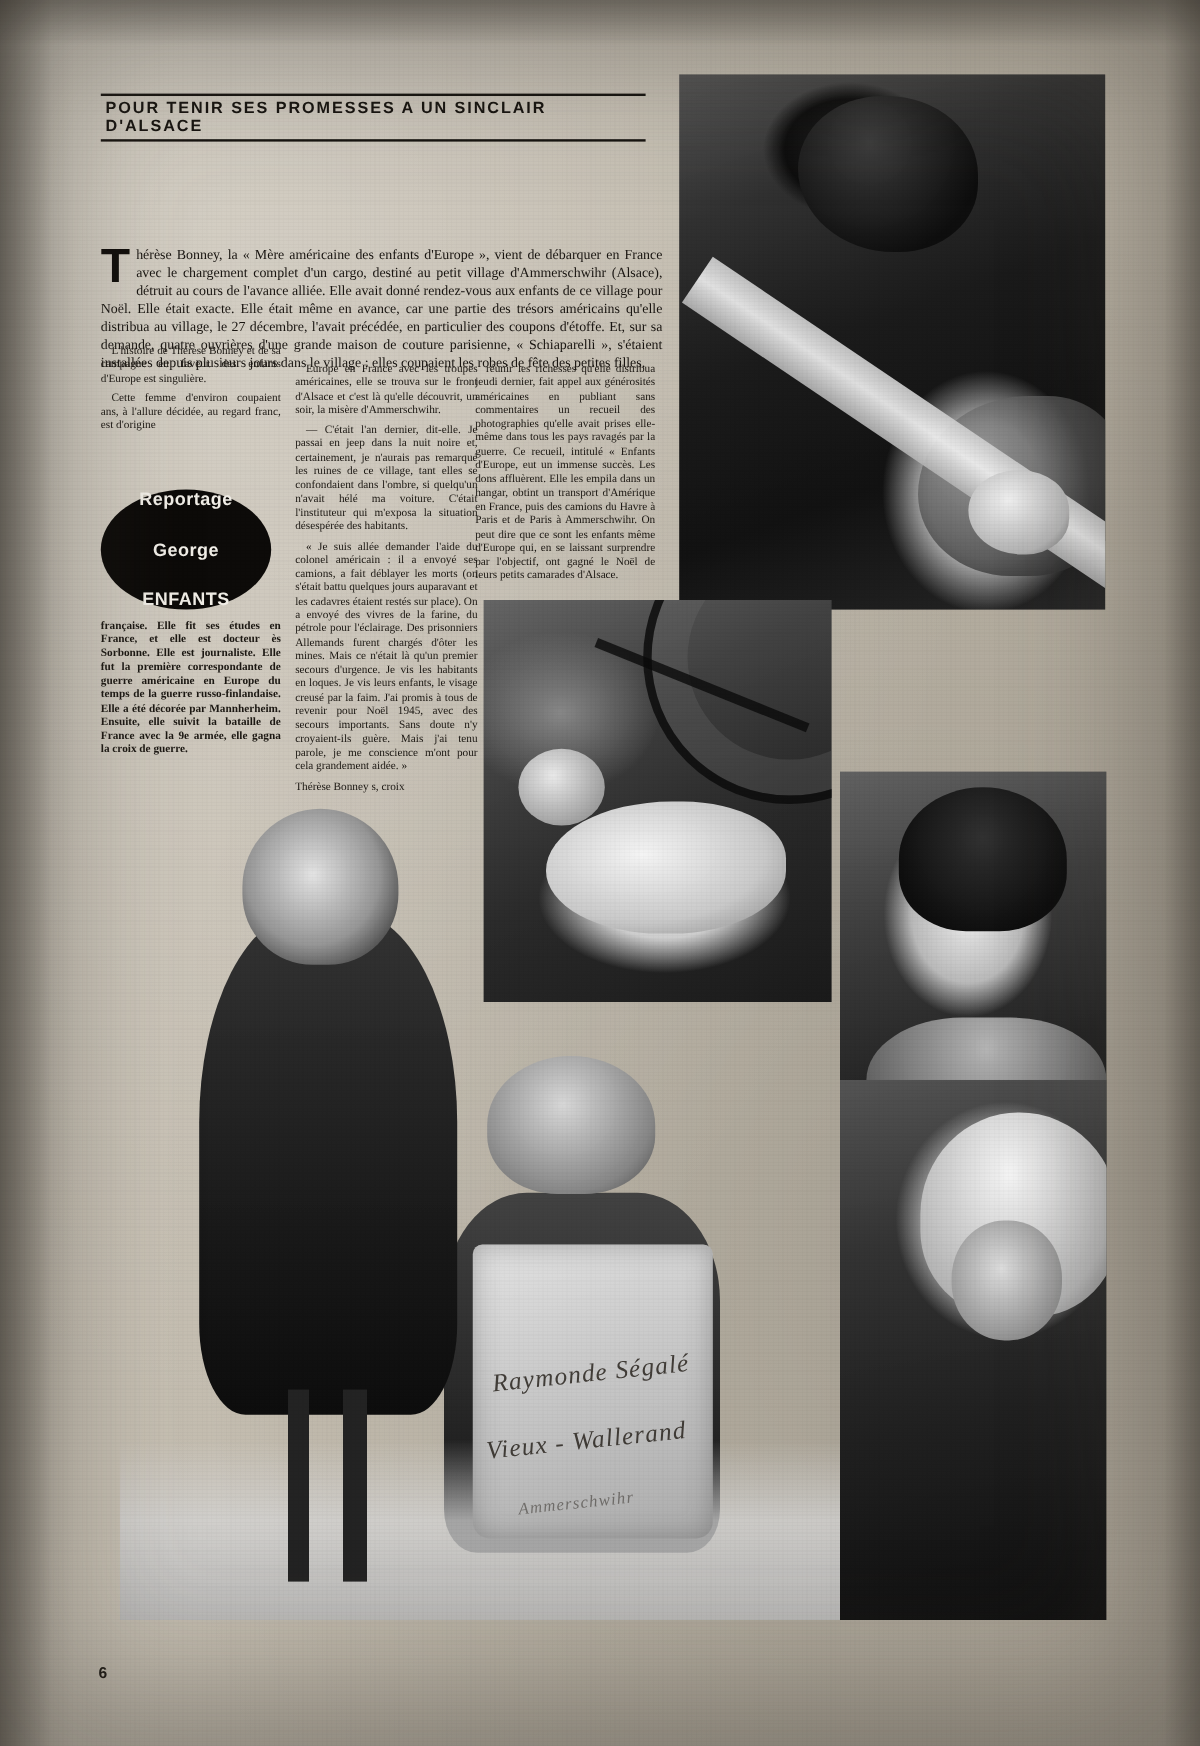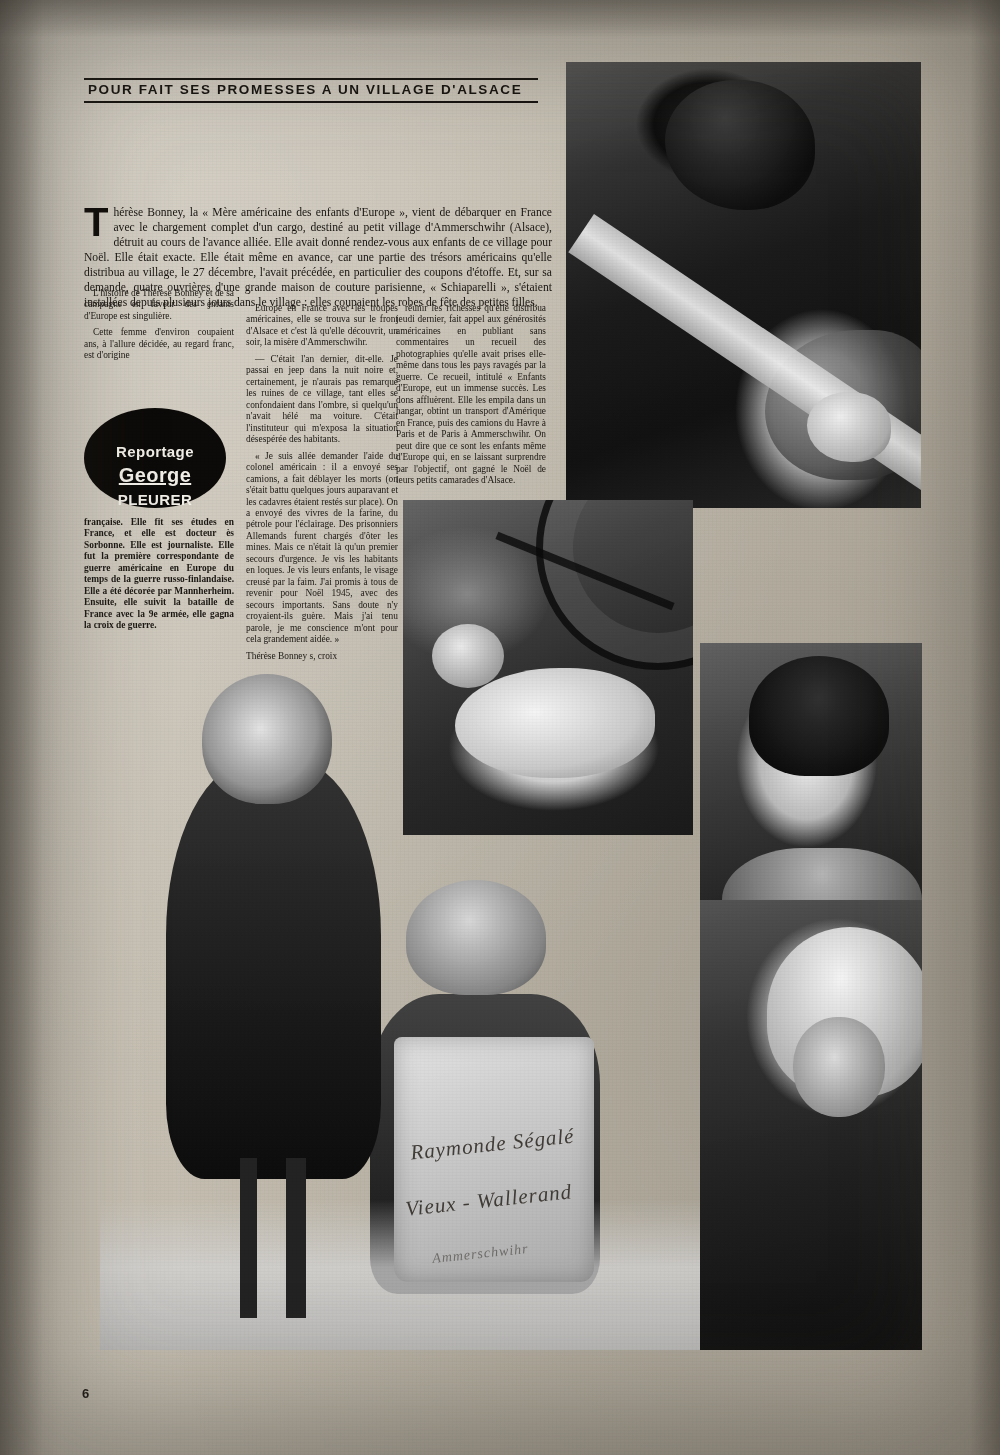--- a/index.html
+++ b/index.html
@@ -130,27 +130,27 @@
     left: 84px; top: 408px;
     width: 142px; height: 100px;
     background: #0d0b09;
     border-radius: 50%;
     color: #f2efe8;
     font-family: "Liberation Sans", sans-serif;
     font-weight: bold;
     text-align: center;
     display: flex;
     flex-direction: column;
-    justify-content: flex-end;
+    justify-content: space-between;
     gap: 4px;
     letter-spacing: .4px;
     box-shadow: 0 0 0 0 rgba(0,0,0,0);
   }
   .badge span { display: block; font-size: 15px; }
-  .badge .b2 { font-size: 20px; text-decoration: underline; }
+  .badge .b2 { font-size: 15px; }
   .badge .b3 { font-size: 15px; }
 
   .folio {
     position: absolute;
     left: 82px; top: 1386px;
     font-family: "Liberation Sans", sans-serif;
     font-weight: bold;
     font-size: 13px;
     color: #1b1712;
   }
@@ -376,36 +376,36 @@
       <div id="p5-boy-coat"></div>
       <div id="p5-boy-hat"></div>
       <div id="p5-bag"></div>
 
     </div>
 
     <div class="hand-ink" id="ink1">Raymonde Ségalé</div>
     <div class="hand-ink" id="ink2">Vieux - Wallerand</div>
     <div class="hand-ink" id="ink3">Ammerschwihr</div>
 
-    <div class="kicker">POUR FAIT SES PROMESSES A UN VILLAGE D'ALSACE</div>
+    <div class="kicker">POUR TENIR SES PROMESSES A UN SINCLAIR D'ALSACE</div>
 
 
     <div class="lede">
       <span class="dropcap">T</span><span>hérèse Bonney, la « Mère américaine des enfants d'Europe », vient de débarquer en France avec le chargement complet d'un cargo, destiné au petit village d'Ammerschwihr (Alsace), détruit au cours de l'avance alliée. Elle avait donné rendez-vous aux enfants de ce village pour Noël. Elle était exacte. Elle était même en avance, car une partie des trésors américains qu'elle distribua au village, le 27 décembre, l'avait précédée, en particulier des coupons d'étoffe. Et, sur sa demande, quatre ouvrières d'une grande maison de couture parisienne, « Schiaparelli », s'étaient installées depuis plusieurs jours dans le village : elles coupaient les robes de fête des petites filles.</span>
     </div>
 
     <div class="col" id="col1">
       <p>L'histoire de Thérèse Bonney et de sa campagne en faveur des enfants d'Europe est singulière.</p>
       <p>Cette femme d'environ coupaient ans, à l'allure décidée, au regard franc, est d'origine</p>
     </div>
 
     <div class="badge">
       <span class="b1">Reportage</span>
       <span class="b2">George</span>
-      <span class="b3">PLEURER</span>
+      <span class="b3">ENFANTS</span>
     </div>
 
     <div class="col" id="col1b">
       <p class="noind sig">française. Elle fit ses études en France, et elle est docteur ès Sorbonne. Elle est journaliste. Elle fut la première correspondante de guerre américaine en Europe du temps de la guerre russo-finlandaise. Elle a été décorée par Mannherheim. Ensuite, elle suivit la bataille de France avec la 9e armée, elle gagna la croix de guerre.</p>
     </div>
 
     <div class="col" id="col2">
       <p>Europe en France avec les troupes américaines, elle se trouva sur le front d'Alsace et c'est là qu'elle découvrit, un soir, la misère d'Ammerschwihr.</p>
       <p>— C'était l'an dernier, dit-elle. Je passai en jeep dans la nuit noire et, certainement, je n'aurais pas remarqué les ruines de ce village, tant elles se confondaient dans l'ombre, si quelqu'un n'avait hélé ma voiture. C'était l'instituteur qui m'exposa la situation désespérée des habitants.</p>
       <p>« Je suis allée demander l'aide du colonel américain : il a envoyé ses camions, a fait déblayer les morts (on s'était battu quelques jours auparavant et les cadavres étaient restés sur place). On a envoyé des vivres de la farine, du pétrole pour l'éclairage. Des prisonniers Allemands furent chargés d'ôter les mines. Mais ce n'était là qu'un premier secours d'urgence. Je vis les habitants en loques. Je vis leurs enfants, le visage creusé par la faim. J'ai promis à tous de revenir pour Noël 1945, avec des secours importants. Sans doute n'y croyaient-ils guère. Mais j'ai tenu parole, je me conscience m'ont pour cela grandement aidée. »</p>

